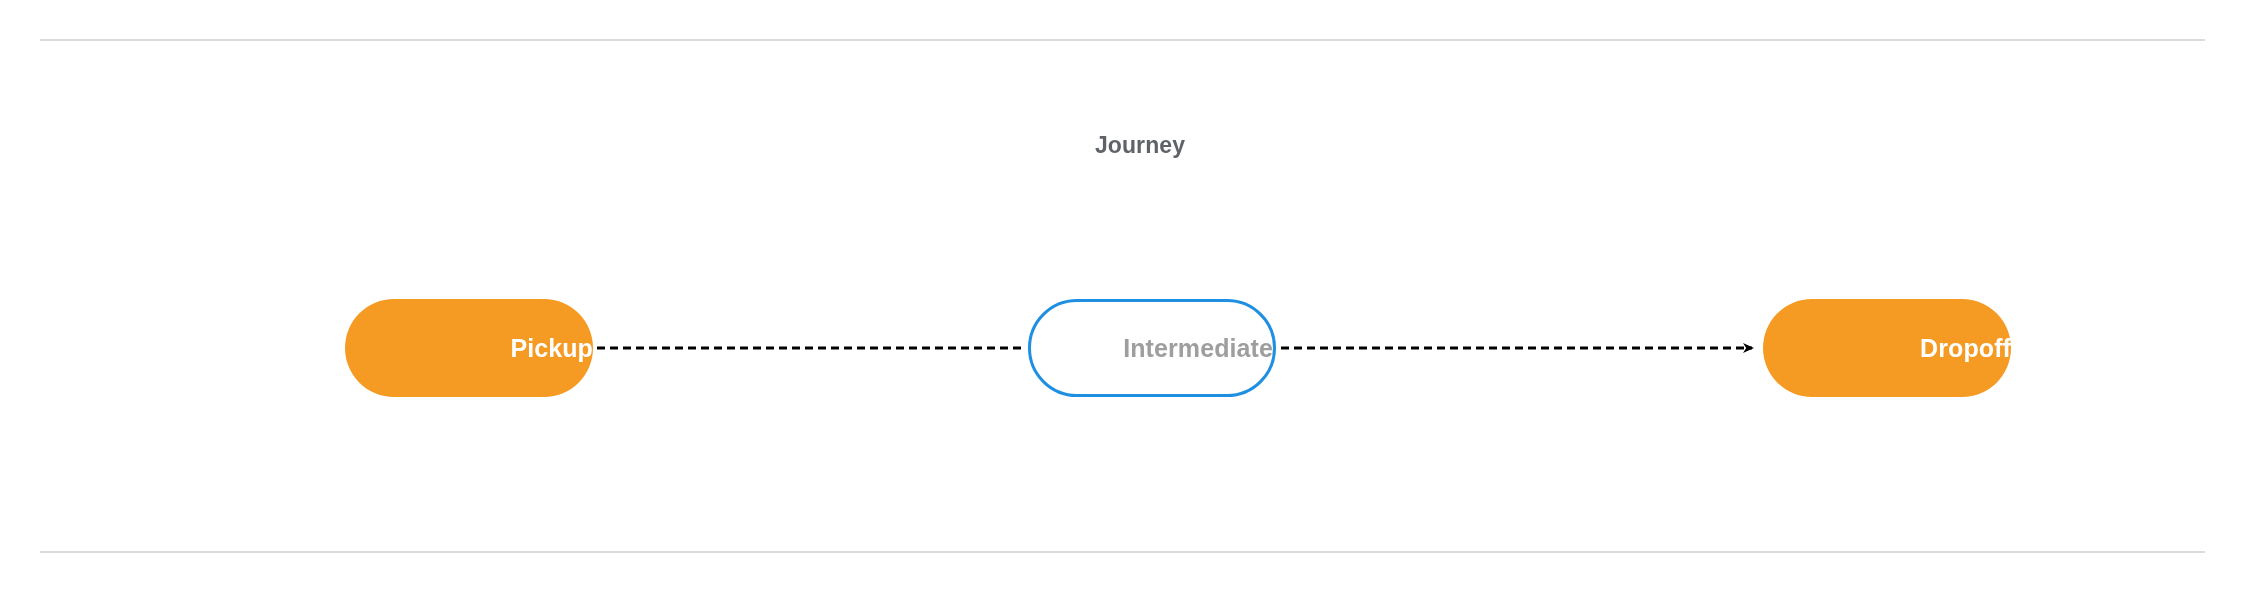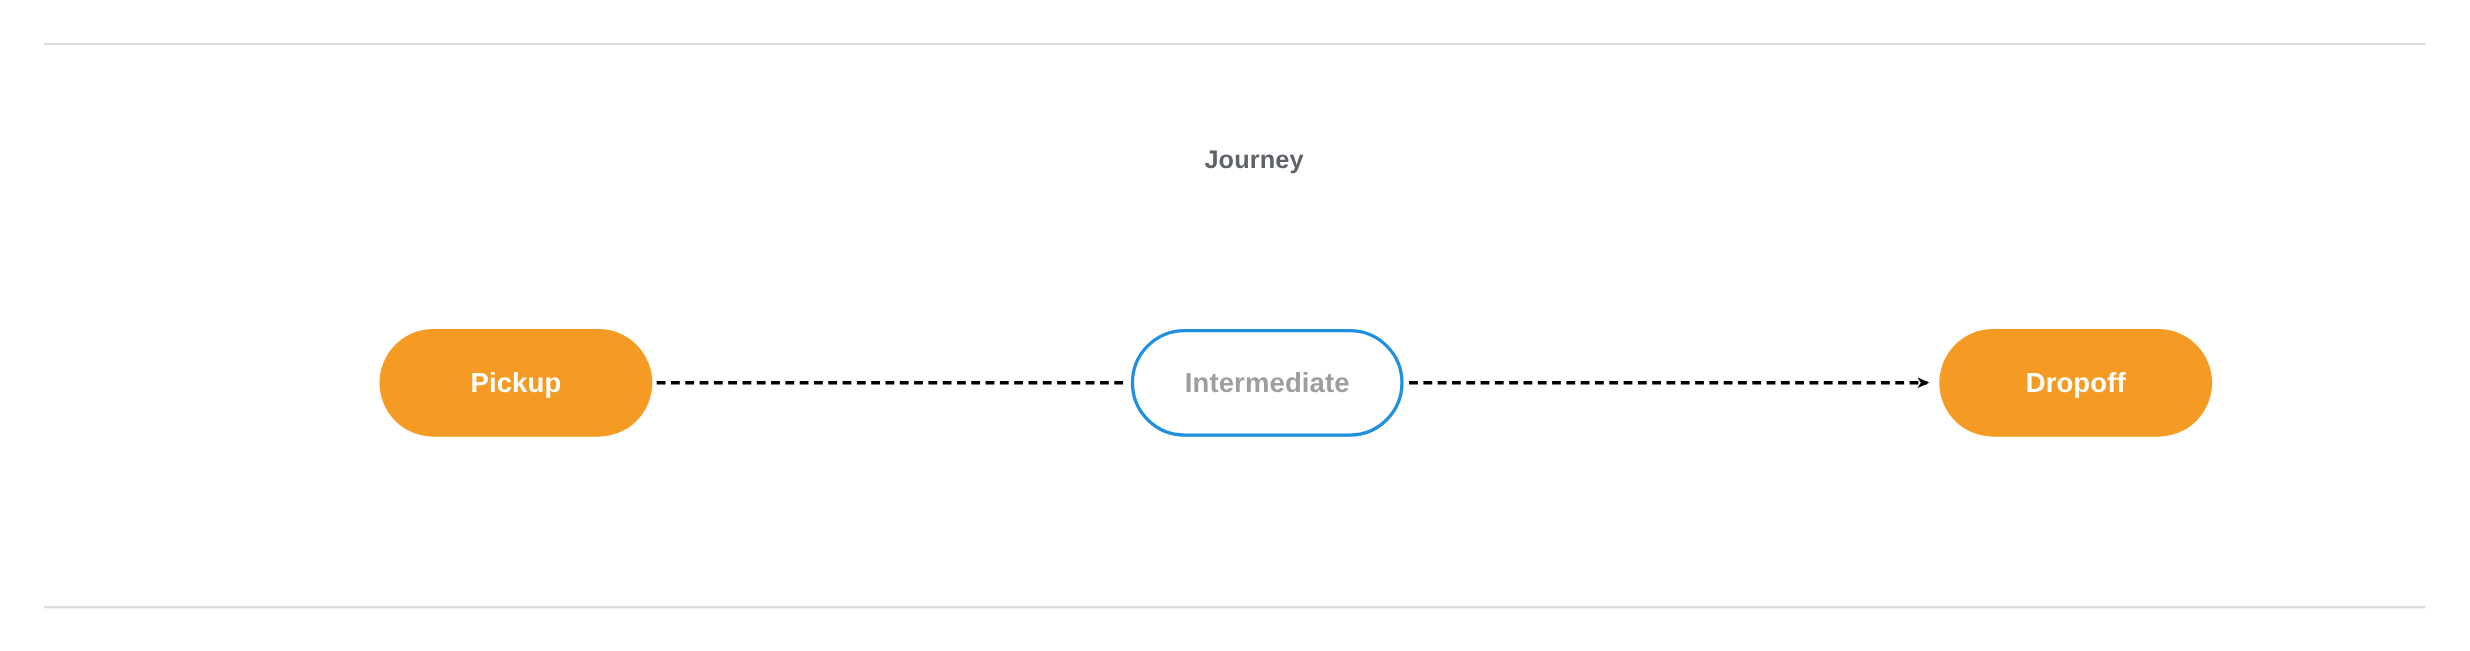--- a/index.html
+++ b/index.html
@@ -70,21 +70,21 @@
 
   
   .node {
     position: absolute;
     top: 283px;
     height: 98px;
     border-radius: 49px;
     box-sizing: border-box;
     display: flex;
     align-items: center;
-    justify-content: center;
+    justify-content: flex-end;
     font-size: 25px;
     font-weight: bold;
     letter-spacing: 0.1px;
     white-space: nowrap;
   }
 
   .node-pickup {
     left: 345px;
     width: 248px;
     background: #f59a23;

